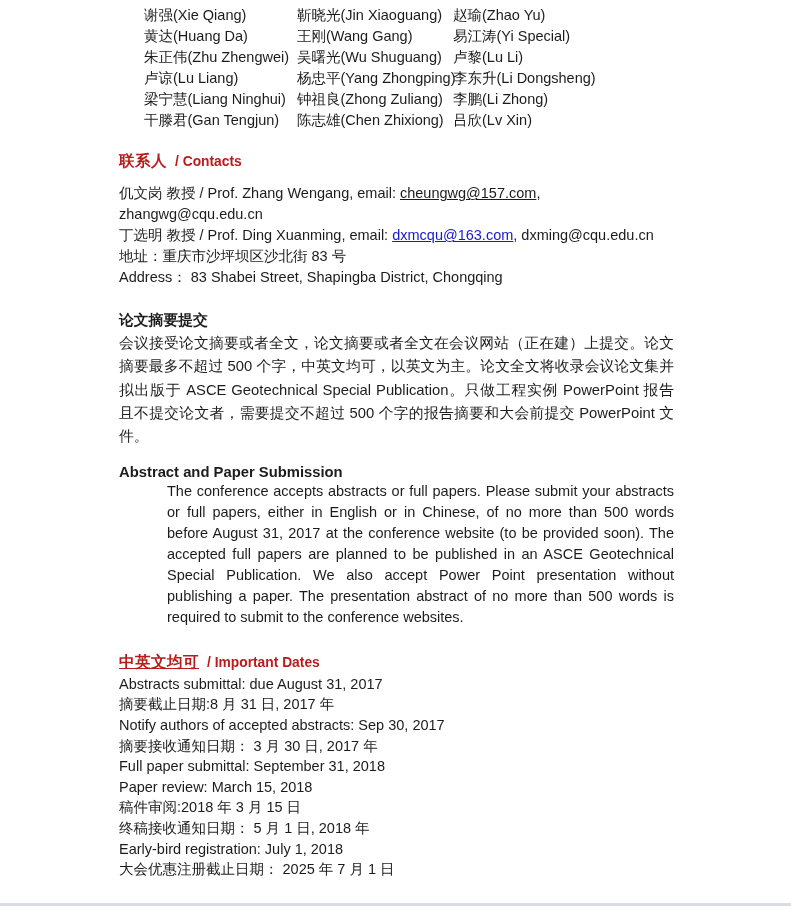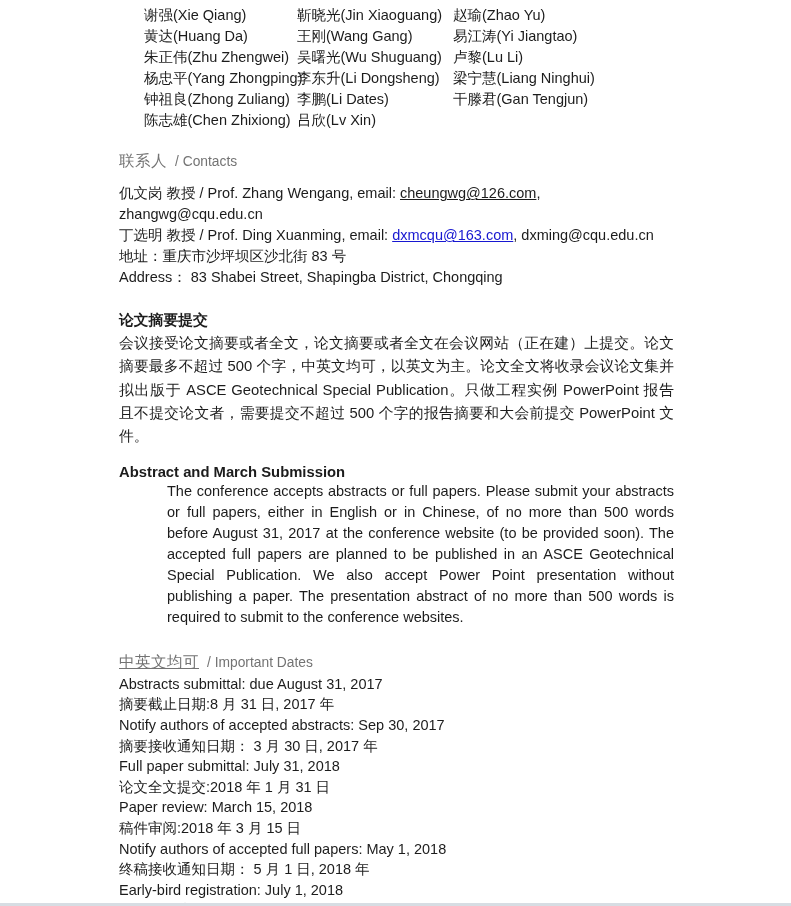--- a/index.html
+++ b/index.html
@@ -17,21 +17,21 @@
   
   .names-grid {
     display:grid;
     grid-template-columns:153px 156px 1fr;
     margin-left:25px;
     line-height:20.9px;
   }
   .name-cell { white-space:nowrap; }
 
   
-  .heading-blue { color:#737373; font-weight:normal; }
+  .heading-blue { color:#b91c1c; font-weight:bold; }
   .zh-big { font-size:15.5px; letter-spacing:0.5px; }
   .en-small { font-size:13.8px; margin-left:4px; }
   .underlined { text-decoration:underline; }
   .contacts-heading { margin-top:21px; }
   .dates-heading { margin-top:24px; }
 
   
   .contact-block { margin-top:11px; line-height:20.9px; }
   .link-black { color:#1c1c1c; text-decoration:underline; cursor:pointer; }
   .link-blue  { color:#1717d1; text-decoration:underline; cursor:pointer; }
@@ -59,67 +59,66 @@
 <body>
 
 <div class="page">
 
   <div class="names-grid">
     <div class="name-cell">谢强(Xie Qiang)</div>
     <div class="name-cell">靳晓光(Jin Xiaoguang)</div>
     <div class="name-cell">赵瑜(Zhao Yu)</div>
     <div class="name-cell">黄达(Huang Da)</div>
     <div class="name-cell">王刚(Wang Gang)</div>
-    <div class="name-cell">易江涛(Yi Jiangtao)</div>
+    <div class="name-cell">易江涛(Yi Special)</div>
     <div class="name-cell">朱正伟(Zhu Zhengwei)</div>
     <div class="name-cell">吴曙光(Wu Shuguang)</div>
     <div class="name-cell">卢黎(Lu Li)</div>
+    <div class="name-cell">卢谅(Lu Liang)</div>
     <div class="name-cell">杨忠平(Yang Zhongping)</div>
     <div class="name-cell">李东升(Li Dongsheng)</div>
     <div class="name-cell">梁宁慧(Liang Ninghui)</div>
     <div class="name-cell">钟祖良(Zhong Zuliang)</div>
-    <div class="name-cell">李鹏(Li Dates)</div>
+    <div class="name-cell">李鹏(Li Zhong)</div>
     <div class="name-cell">干滕君(Gan Tengjun)</div>
     <div class="name-cell">陈志雄(Chen Zhixiong)</div>
     <div class="name-cell">吕欣(Lv Xin)</div>
   </div>
 
   <div class="heading-blue contacts-heading">
     <span class="zh-big">联系人</span>
     <span class="en-small">/ Contacts</span>
   </div>
 
   <div class="contact-block">
-    <div><span>仉文岗 教授  / Prof. Zhang Wengang, email: </span><a class="link-black">cheungwg@126.com</a><span>, zhangwg@cqu.edu.cn</span></div>
+    <div><span>仉文岗 教授  / Prof. Zhang Wengang, email: </span><a class="link-black">cheungwg@157.com</a><span>, zhangwg@cqu.edu.cn</span></div>
     <div><span>丁选明 教授  / Prof. Ding Xuanming, email: </span><a class="link-blue">dxmcqu@163.com</a><span>, dxming@cqu.edu.cn</span></div>
     <div>地址：重庆市沙坪坝区沙北街 83 号</div>
     <div>Address： 83 Shabei Street, Shapingba District, Chongqing</div>
   </div>
 
   <div class="bold-heading gap-lg">论文摘要提交</div>
   <div class="para-zh">会议接受论文摘要或者全文，论文摘要或者全文在会议网站（正在建）上提交。论文摘要最多不超过 500 个字，中英文均可，以英文为主。论文全文将收录会议论文集并拟出版于 ASCE Geotechnical Special Publication。只做工程实例 PowerPoint 报告且不提交论文者，需要提交不超过 500 个字的报告摘要和大会前提交 PowerPoint 文件。</div>
 
-  <div class="bold-heading gap-md">Abstract and March Submission</div>
+  <div class="bold-heading gap-md">Abstract and Paper Submission</div>
   <div class="para-en">The conference accepts abstracts or full papers. Please submit your abstracts or full papers, either in English or in Chinese, of no more than 500 words before August 31, 2017 at the conference website (to be provided soon). The accepted full papers are planned to be published in an ASCE Geotechnical Special Publication. We also accept Power Point presentation without publishing a paper. The presentation abstract of no more than 500 words is required to submit to the conference websites.</div>
 
   <div class="heading-blue dates-heading">
     <span class="zh-big underlined">中英文均可</span>
     <span class="en-small">/ Important Dates</span>
   </div>
 
   <div class="dates-list">
     <div>Abstracts submittal: due August 31, 2017</div>
     <div>摘要截止日期:8 月 31 日, 2017 年</div>
     <div>Notify authors of accepted abstracts: Sep 30, 2017</div>
     <div>摘要接收通知日期： 3 月 30 日, 2017 年</div>
-    <div>Full paper submittal: July 31, 2018</div>
-    <div>论文全文提交:2018 年 1 月 31 日</div>
+    <div>Full paper submittal: September 31, 2018</div>
     <div>Paper review: March 15, 2018</div>
     <div>稿件审阅:2018 年 3 月 15 日</div>
-    <div>Notify authors of accepted full papers: May 1, 2018</div>
     <div>终稿接收通知日期： 5 月 1 日, 2018 年</div>
     <div>Early-bird registration: July 1, 2018</div>
     <div>大会优惠注册截止日期： 2025 年 7 月 1 日</div>
   </div>
 
 </div>
 
 <div class="bottom-bar"></div>
 
 </body></html>

